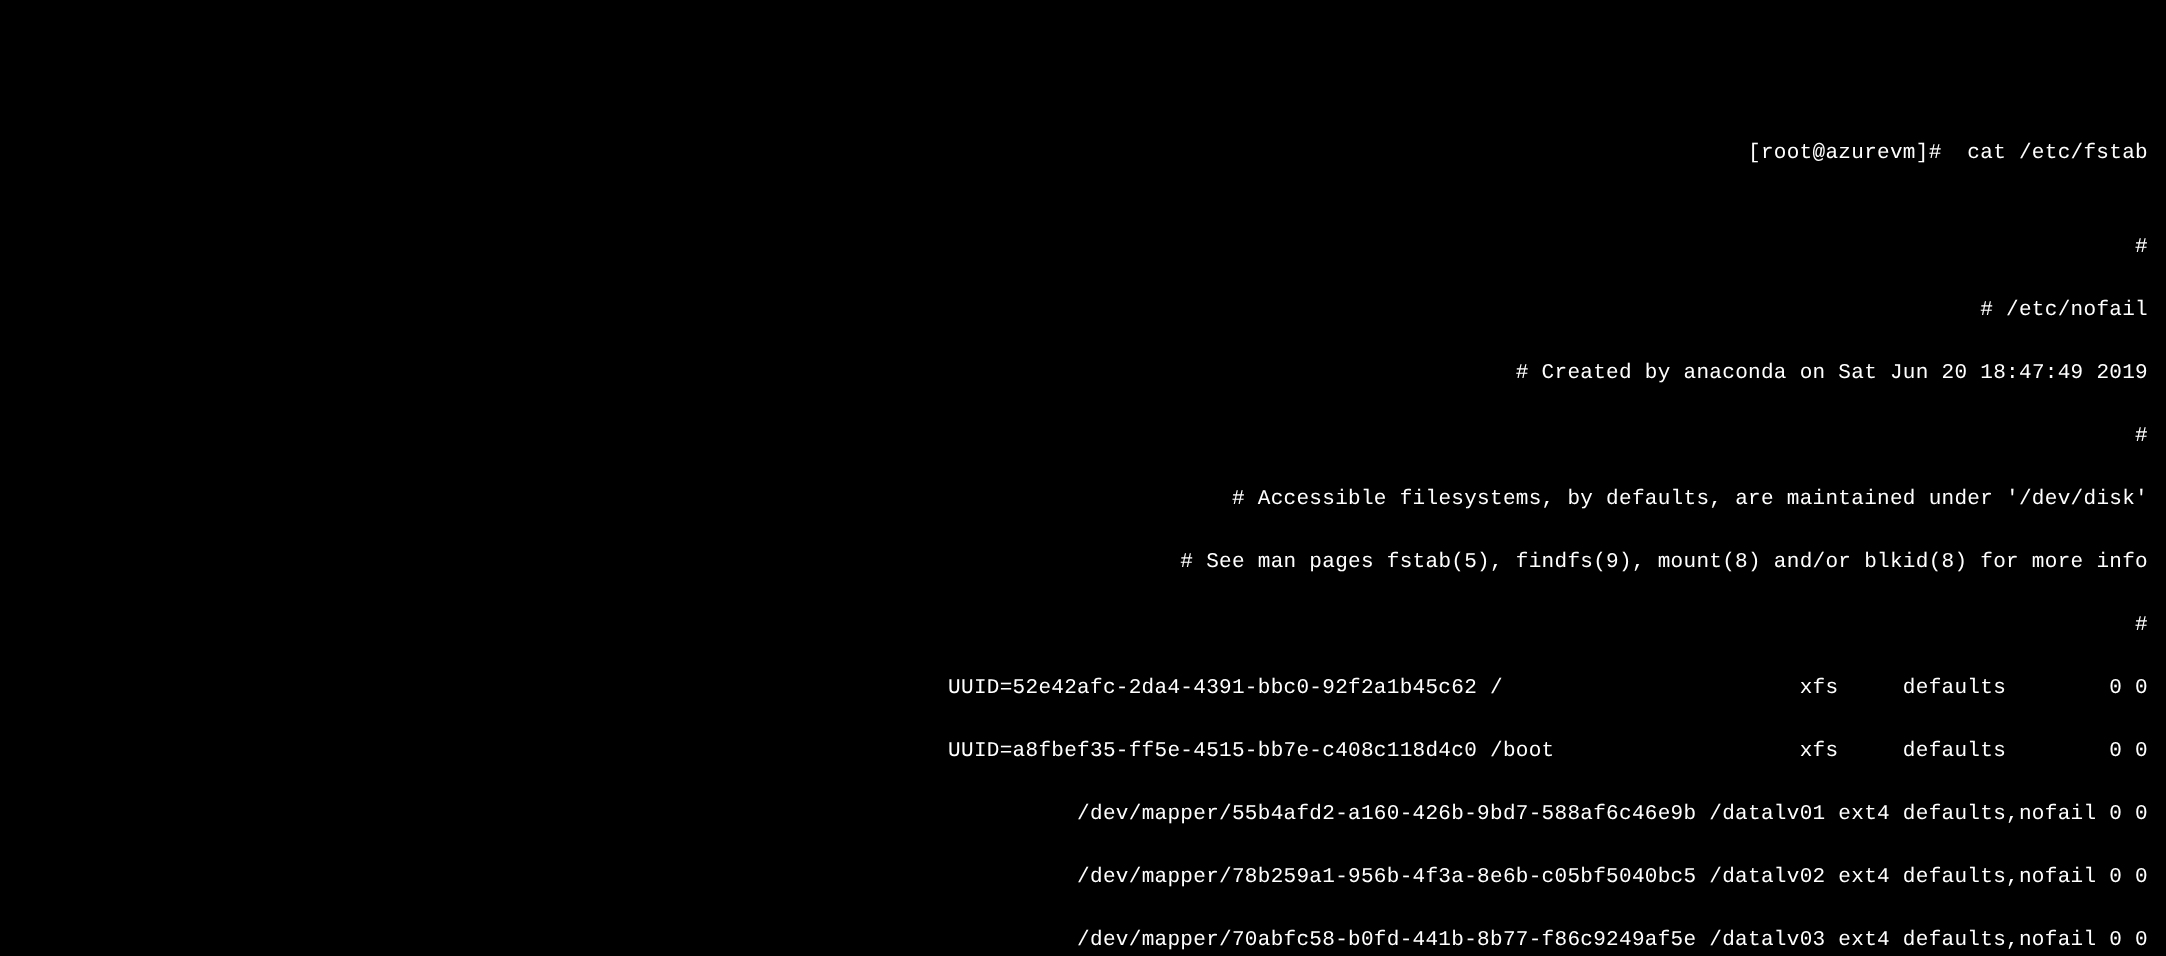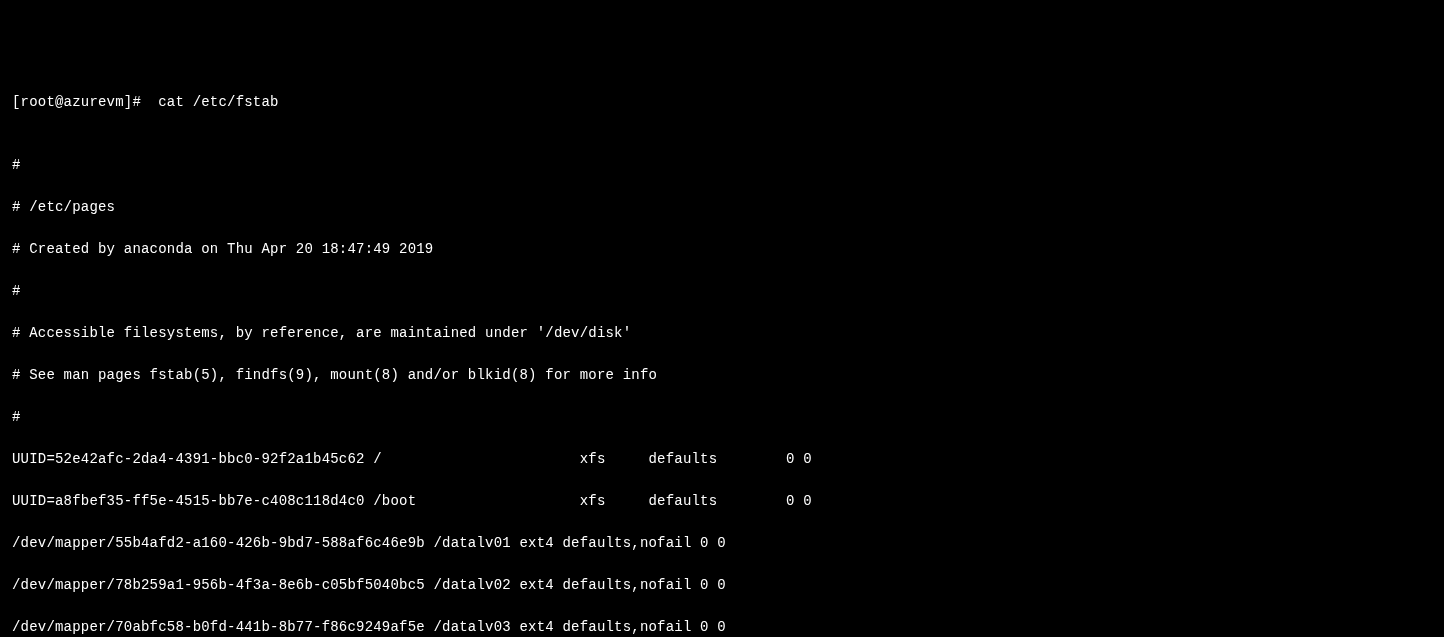--- a/index.html
+++ b/index.html
@@ -1,18 +1,19 @@
 <!DOCTYPE html>
 <html><head>
   <meta charset="utf-8">
   <style>
     * {
       margin: 0;
       padding: 0;
       box-sizing: border-box;
+      text-align: right;
     }
     body {
       background-color: #000000;
       color: #ffffff;
       font-family: 'Consolas', 'Courier New', monospace;
       font-size: 14px;
       line-height: 1.5;
       padding: 8px 12px;
       white-space: pre;
       letter-spacing: 0.2px;
@@ -22,24 +23,24 @@
     }
   </style>
 </head>
 <body>
 
 
 
 <span class="terminal-line">[root@azurevm]#  cat /etc/fstab</span>
 <span class="terminal-line"></span>
 <span class="terminal-line">#</span>
-<span class="terminal-line"># /etc/pages</span>
-<span class="terminal-line"># Created by anaconda on Thu Apr 20 18:47:49 2019</span>
+<span class="terminal-line"># /etc/nofail</span>
+<span class="terminal-line"># Created by anaconda on Sat Jun 20 18:47:49 2019</span>
 <span class="terminal-line">#</span>
-<span class="terminal-line"># Accessible filesystems, by reference, are maintained under '/dev/disk'</span>
+<span class="terminal-line"># Accessible filesystems, by defaults, are maintained under '/dev/disk'</span>
 <span class="terminal-line"># See man pages fstab(5), findfs(9), mount(8) and/or blkid(8) for more info</span>
 <span class="terminal-line">#</span>
 <span class="terminal-line">UUID=52e42afc-2da4-4391-bbc0-92f2a1b45c62 /                       xfs     defaults        0 0</span>
 <span class="terminal-line">UUID=a8fbef35-ff5e-4515-bb7e-c408c118d4c0 /boot                   xfs     defaults        0 0</span>
 <span class="terminal-line">/dev/mapper/55b4afd2-a160-426b-9bd7-588af6c46e9b /datalv01 ext4 defaults,nofail 0 0</span>
 <span class="terminal-line">/dev/mapper/78b259a1-956b-4f3a-8e6b-c05bf5040bc5 /datalv02 ext4 defaults,nofail 0 0</span>
 <span class="terminal-line">/dev/mapper/70abfc58-b0fd-441b-8b77-f86c9249af5e /datalv03 ext4 defaults,nofail 0 0</span>
 
 
 

